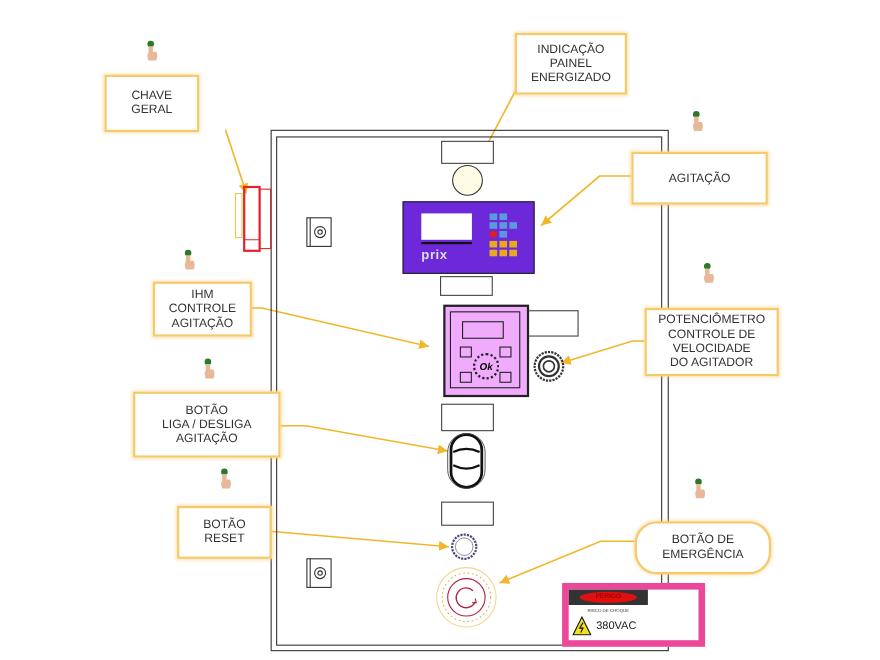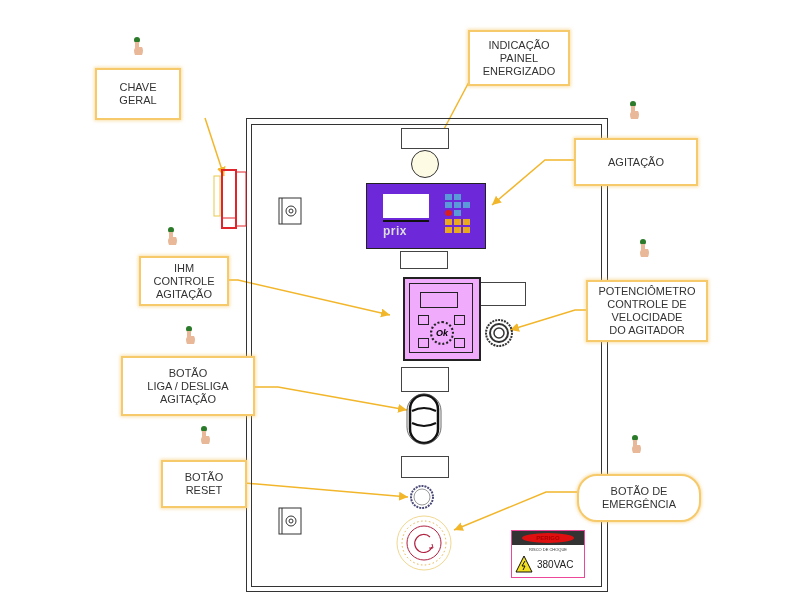--- a/index.html
+++ b/index.html
@@ -117,21 +117,21 @@
 </svg>
 
 <svg class="abs" style="left:396px;top:515px;width:56px;height:56px;">
   <circle cx="28" cy="28" r="27" fill="none" stroke="#f0d890" stroke-width="1"></circle>
   <circle cx="28" cy="28" r="22" fill="none" stroke="#e8b040" stroke-width="1" stroke-dasharray="1.5 2.5"></circle>
   <circle cx="28" cy="28" r="17" fill="none" stroke="#b02040" stroke-width="1"></circle>
   <path d="M34,22 A9,9 0 1 0 36,32" fill="none" stroke="#b02040" stroke-width="1.2"></path>
   <path d="M33,33 L37,33 L36,29" fill="none" stroke="#b02040" stroke-width="1"></path>
 </svg>
 
-<div class="abs" style="left:511px;top:530px;width:72px;height:46px;border:1px solid #ec4899;background:#fff;">
+<div class="abs" style="left:511px;top:530px;width:72px;height:46px;border:6px solid #ec4899;background:#fff;padding-left:46px;">
   <div class="abs" style="left:0;top:0;width:72px;height:14px;background:#333;"></div>
   <div class="abs" style="left:10px;top:2px;width:52px;height:10px;border-radius:50%;background:#e01010;color:#a00;font-size:6px;font-weight:bold;display:flex;align-items:center;justify-content:center;">PERIGO</div>
   <div class="abs" style="left:0;top:16px;width:72px;text-align:center;font-size:4px;color:#333;">RISCO DE CHOQUE</div>
   <svg class="abs" style="left:3px;top:24px;width:18px;height:18px;">
     <polygon points="9,1 17,17 1,17" fill="#f3e020" stroke="#111" stroke-width="1"></polygon>
     <path d="M10,6 L7,11 L10,11 L8,15" fill="none" stroke="#111" stroke-width="1"></path>
   </svg>
   <div class="abs" style="left:25px;top:28px;font-size:10px;color:#222;">380VAC</div>
 </div>
 

